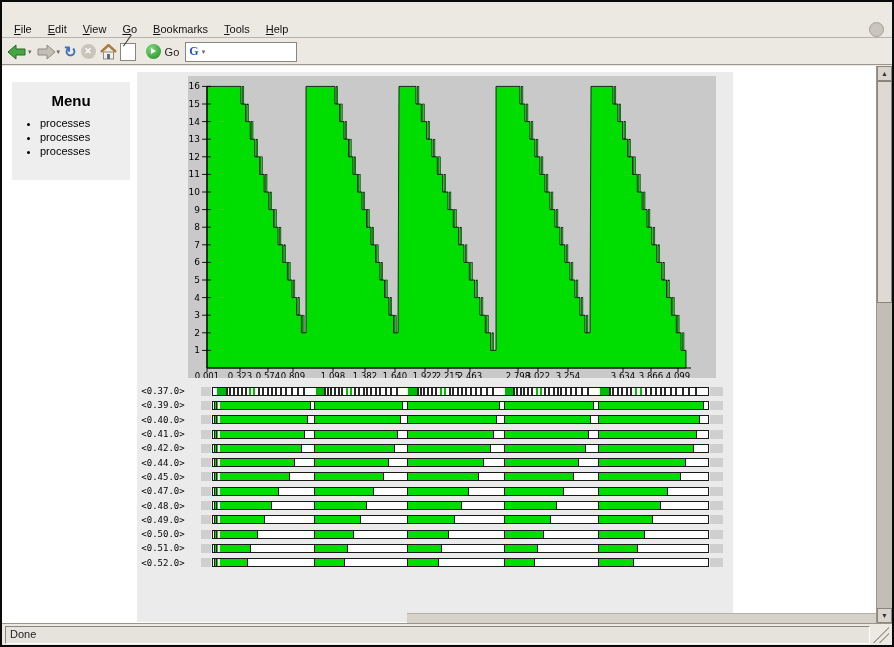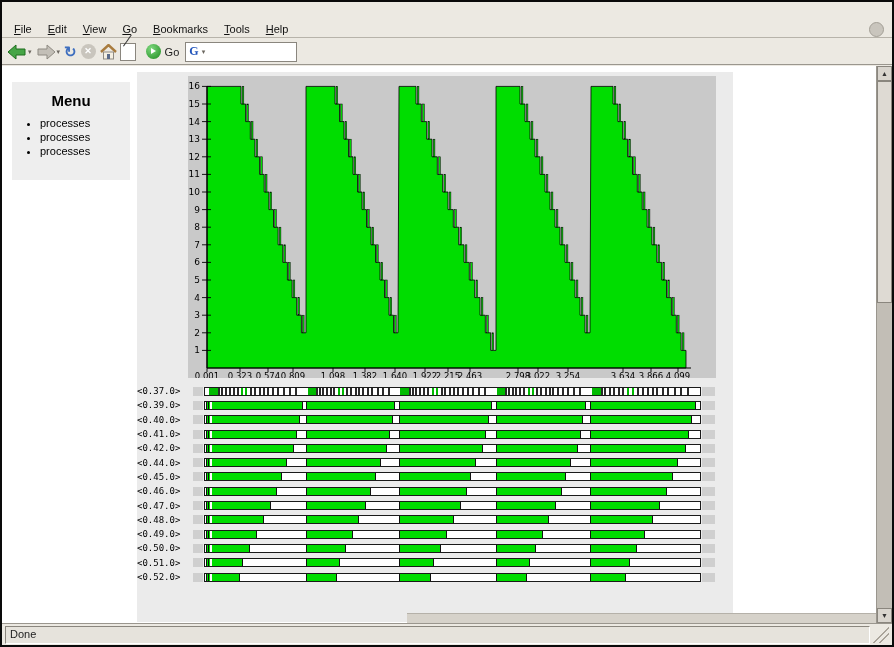--- a/index.html
+++ b/index.html
@@ -55,21 +55,21 @@
 
   
   .panel{position:absolute;left:135px;top:6px;width:596px;height:550px;background:#ebebeb;}
   .chart-wrap{position:absolute;left:51px;top:4px;}
   .chart-wrap svg{display:block;}
   .spike{stroke:#000;stroke-width:0.5;}
 
   
   .rows{position:absolute;left:0;top:312px;width:100%;}
   .arow{display:flex;align-items:center;height:14.3px;}
-  .arow-label{width:52px;text-align:left;font-family:"DejaVu Sans Mono",monospace;font-size:9px;color:#000;padding-right:4px;flex:0 0 auto;white-space:nowrap;}
+  .arow-label{width:52px;text-align:center;font-family:"DejaVu Sans Mono",monospace;font-size:9px;color:#000;padding-right:12px;flex:0 0 auto;white-space:nowrap;}
   .cap{width:10px;height:9px;background:#cfcfcf;flex:0 0 auto;margin-right:1px;}
   .cap2{width:13px;height:9px;background:#cfcfcf;flex:0 0 auto;margin-left:1px;}
   .abar{position:relative;width:497px;height:9px;background:#fff;border:1px solid #1a1a1a;box-sizing:border-box;flex:0 0 auto;}
   .seg{position:absolute;top:0;bottom:0;background:#00dd00;border-left:1px solid #111;border-right:1px solid #111;box-sizing:border-box;}
   .notch{position:absolute;top:0;bottom:0;width:2px;background:#fff;}
   .sliver{position:absolute;top:0;bottom:0;width:3px;background:#00dd00;border-left:1px solid #111;border-right:1px solid #111;box-sizing:border-box;}
   .tick{position:absolute;top:0;bottom:0;width:2px;}
 
   
   .statusbar{position:absolute;left:0;bottom:0;right:0;height:22px;background:#ece9e2;border-top:1px solid #9a968e;display:flex;align-items:center;padding:2px 3px;box-sizing:border-box;}
@@ -488,34 +488,20 @@
               <div class="notch" style="left: 5px;"></div>
               <div class="sliver" style="left: 1px;"></div>
               <div class="seg" style="left: 20.5%; width: 14.03%;"></div>
               <div class="seg" style="left: 39.2%; width: 14.62%;"></div>
               <div class="seg" style="left: 58.7%; width: 14.33%;"></div>
               <div class="seg" style="left: 77.8%; width: 16.65%;"></div>
             </div>
             <div class="cap2"></div>
           </div>
           <div class="arow">
-            <div class="arow-label">&lt;0.46.0&gt;</div>
-            <div class="cap"></div>
-            <div class="abar">
-              <div class="seg" style="left: 0.6%; width: 13.93%;"></div>
-              <div class="notch" style="left: 5px;"></div>
-              <div class="sliver" style="left: 1px;"></div>
-              <div class="seg" style="left: 20.5%; width: 13.09%;"></div>
-              <div class="seg" style="left: 39.2%; width: 13.65%;"></div>
-              <div class="seg" style="left: 58.7%; width: 13.37%;"></div>
-              <div class="seg" style="left: 77.8%; width: 15.54%;"></div>
-            </div>
-            <div class="cap2"></div>
-          </div>
-          <div class="arow">
             <div class="arow-label">&lt;0.47.0&gt;</div>
             <div class="cap"></div>
             <div class="abar">
               <div class="seg" style="left: 0.6%; width: 12.74%;"></div>
               <div class="notch" style="left: 5px;"></div>
               <div class="sliver" style="left: 1px;"></div>
               <div class="seg" style="left: 20.5%; width: 11.97%;"></div>
               <div class="seg" style="left: 39.2%; width: 12.48%;"></div>
               <div class="seg" style="left: 58.7%; width: 12.22%;"></div>
               <div class="seg" style="left: 77.8%; width: 14.21%;"></div>

